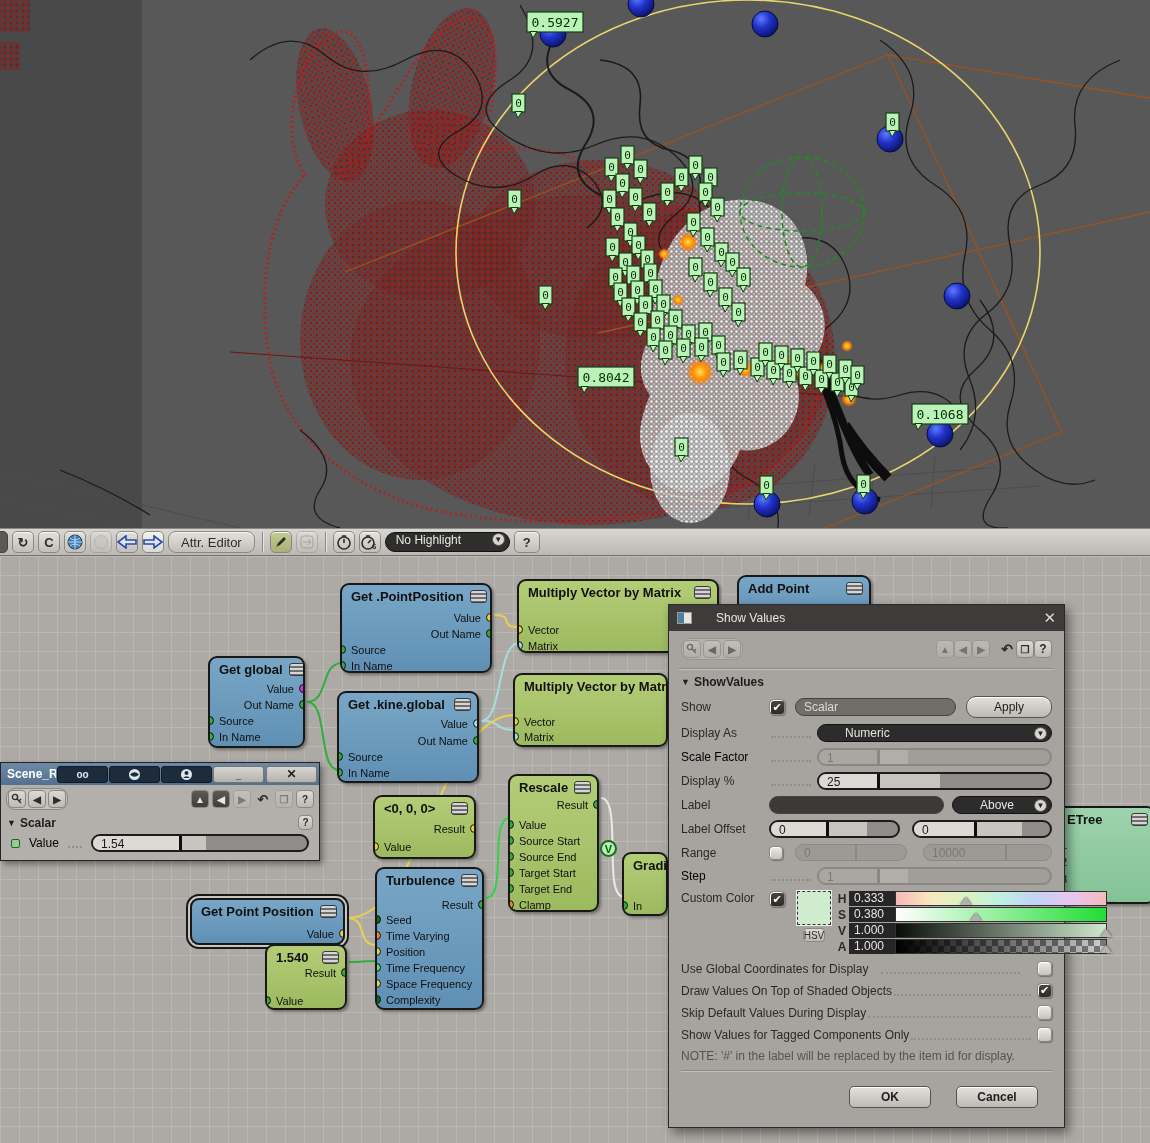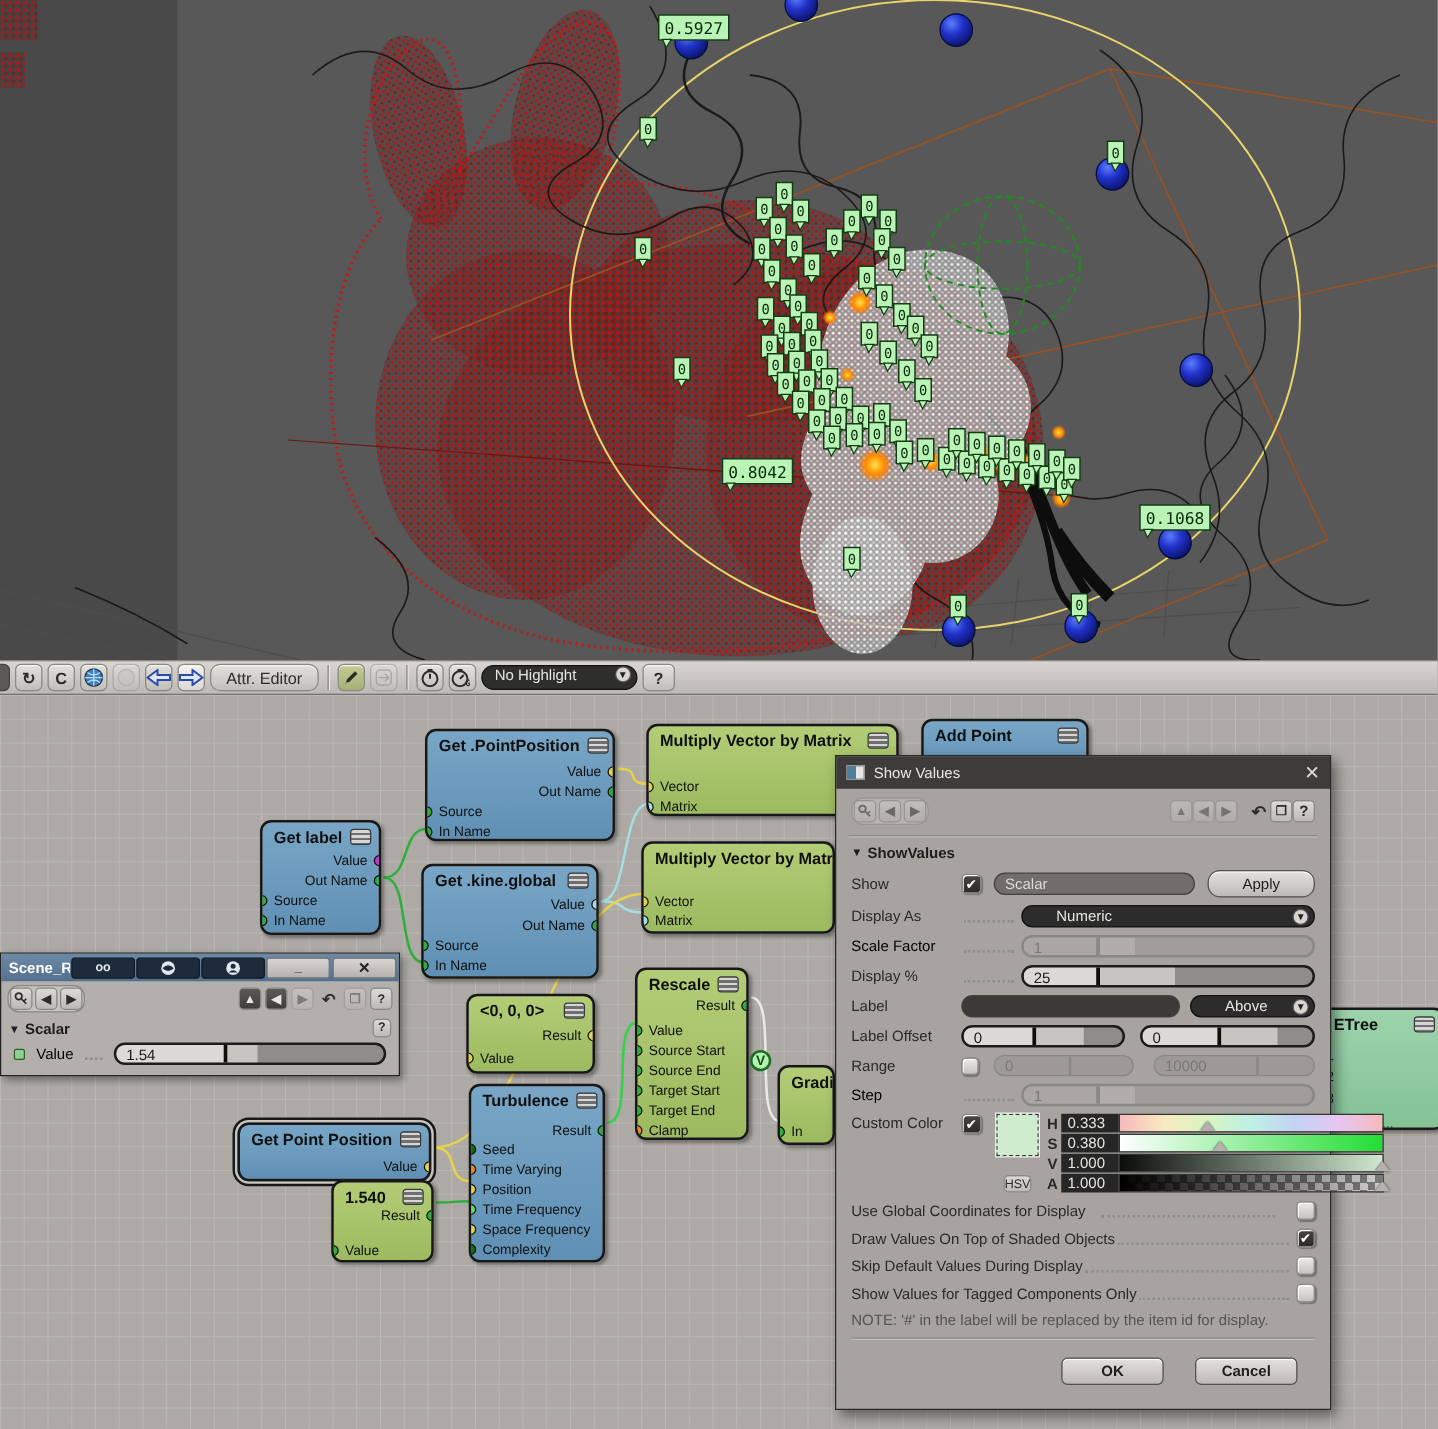--- a/index.html
+++ b/index.html
@@ -86,21 +86,21 @@
   .slider.disabled .sv { background:#aaa7a2; color:#7c7975; }
   .slider.disabled .sd { background:#8a8884; }
   .slider.disabled .sf { background:#b1aea9; }
   .rfield { display:flex; height:17px; border:1px solid #8a8884; border-radius:9px; background:#9d9a96; overflow:hidden; }
   .rfield span { color:#7a7874; font-size:12px; padding:1px 0 0 8px; flex:1; }
   .rfield i { width:2px; background:#8a8884; }
 
   
   #dialog { position:absolute; left:668px; top:604px; width:397px; height:524px;
     background:#a7a4a0; border:1px solid #2a2a2a; box-shadow:4px 5px 10px rgba(0,0,0,.45); font-size:12px; color:#2a2927; }
-  #dlg-title { height:26px; background:#3d3c3a; display:flex; align-items:center; padding:0 8px; gap:7px; }
+  #dlg-title { height:26px; background:#3d3c3a; display:flex; align-items:center; padding:0 8px; gap:24px; }
   #dlg-title .t { color:#e8e6e2; font-size:12px; flex:1; }
   #dlg-title .x { color:#dcdad5; font-size:15px; }
   .dlgicon { width:15px; height:12px; background:linear-gradient(90deg,#4f7f9f 50%,#e8e6e2 50%); border:1px solid #999; }
   #dlg-body { padding:7px 12px 0 12px; }
   .drow { display:flex; align-items:center; margin-bottom:6px; }
   .dlabel { width:88px; flex:none; color:#2a2927; }
   .dlabel.dis { color:#000000; }
   .ldots { flex:1; border-bottom:2px dotted #8f8d88; height:8px; margin:2px 6px 0 2px; max-width:40px; }
   .cb { width:16px; height:16px; border-radius:4px; flex:none; background:linear-gradient(#eceae6,#c6c3be);
     border:1px solid #8a8884; box-shadow:inset 1px 1px 0 #fff,1px 1px 1px rgba(0,0,0,.3);
@@ -752,21 +752,21 @@
         </div>
       </div>
       <div class="node blue" style="left: 737px; top: 19px; width: 134px; height: 48px;">
         <div class="ntitle">
           <span>Add Point</span>
           <span class="nmenu"></span>
         </div>
       </div>
       <div class="node blue" style="left: 208px; top: 100px; width: 97px; height: 92px;">
         <div class="ntitle">
-          <span>Get label</span>
+          <span>Get global</span>
           <span class="nmenu"></span>
         </div>
         <div class="port right" style="top: 24px;">
           <i class="pdot" style="background: rgb(204, 51, 204);"></i>
           <span class="plabel">Value</span>
         </div>
         <div class="port right" style="top: 40px;">
           <i class="pdot" style="background: rgb(47, 174, 62);"></i>
           <span class="plabel">Out Name</span>
         </div>
@@ -1122,21 +1122,21 @@
       <div class="slider disabled" style="flex:1">
         <span class="sv" style="width:58px">1</span>
           <i class="sd"></i>
           <i class="sf" style="width:28px"></i>
       </div>
     </div>
 
     <div class="drow" style="align-items:flex-start">
       <span class="dlabel" style="line-height:1.2">Custom Color</span>
       <span class="cb checked">✔</span>
-      <div style="width:44px;margin-left:12px;display:flex;flex-direction:column;align-items:center;gap:15px">
+      <div style="width:44px;margin-left:12px;display:flex;flex-direction:column;align-items:center;gap:3px">
         <span class="swatch"></span>
         <span class="sbtn" style="height:14px;font-weight:normal">HSV</span>
       </div>
       <div id="hsv-block" style="margin-left:4px">
           <div class="hsvrow">
             <b>H</b>
             <span class="hsvval">0.333</span>
             <span class="hsvbar bar-h">
               <i class="mk" style="left: 33.3%;"></i>
             </span>

